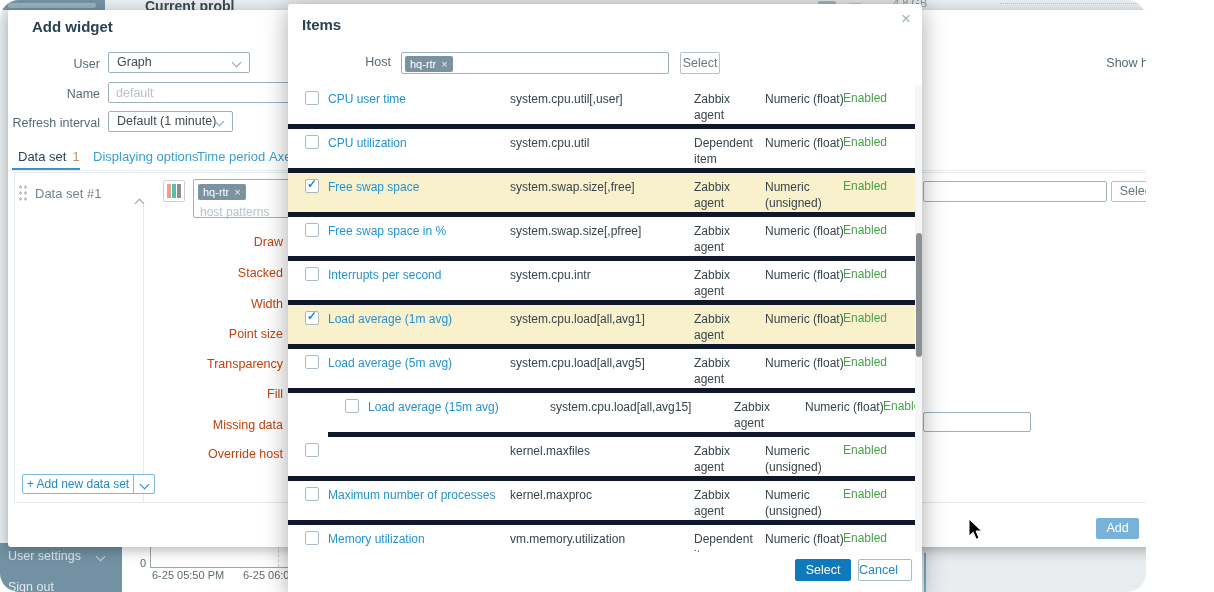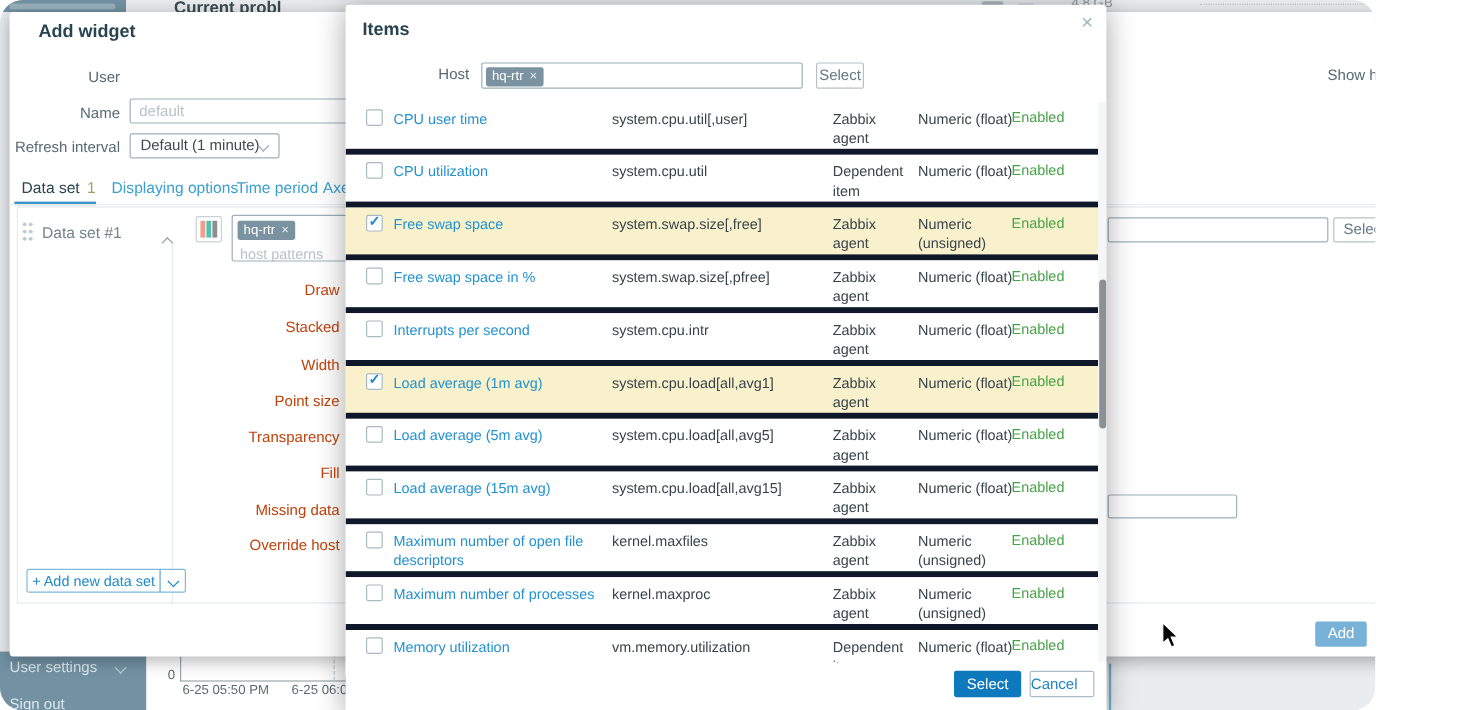--- a/index.html
+++ b/index.html
@@ -133,20 +133,24 @@
     <div class="dlg-title">Add widget</div>
     <div class="dlg-help">?</div>
     <div class="dlg-close">×</div>
 
     <div class="show-header-label">Show header</div>
     <div class="checkbox" style="left:1178px;top:44px;">
         <span class="mark">✓</span>
       </div>
 
     <div class="fld-label" style="left:-8px;top:47px;">User</div>
+    <div class="selectbox" style="left:100px;top:42px;width:142px;height:21px;">
+      <span>Graph</span>
+      <span class="chev down" style="left:124px;"></span>
+    </div>
 
     <div class="fld-label" style="left:-8px;top:77px;">Name</div>
     <input class="textinput" style="left: 100px; top: 72px; width: 500px; height: 21px;" placeholder="default">
 
     <div class="fld-label" style="left:-8px;top:106px;">Refresh interval</div>
     <div class="selectbox" style="left:100px;top:101px;width:125px;height:21px;">
       <span>Default (1 minute)</span>
       <span class="chev down" style="left:107px;"></span>
     </div>
 
@@ -263,31 +267,30 @@
           <span class="status">Enabled</span>
         </div>
         <div class="item-row" style="top: 345px;">
           <div class="checkbox" style="left: 17px; top: 6px; position: absolute;"></div>
           <span class="name">Load average (5m avg)</span>
           <span class="key">system.cpu.load[all,avg5]</span>
           <span class="type">Zabbix agent</span>
           <span class="vtype">Numeric (float)</span>
           <span class="status">Enabled</span>
         </div>
-        <div class="item-row" style="top: 389px;">
+        <div class="item-row" style="top: 389px; margin-left: 40px;">
           <div class="checkbox" style="left: 17px; top: 6px; position: absolute;"></div>
           <span class="name">Load average (15m avg)</span>
           <span class="key">system.cpu.load[all,avg15]</span>
           <span class="type">Zabbix agent</span>
           <span class="vtype">Numeric (float)</span>
           <span class="status">Enabled</span>
         </div>
         <div class="item-row" style="top: 433px;">
           <div class="checkbox" style="left: 17px; top: 6px; position: absolute;"></div>
-          <span class="name">Maximum number of open file descriptors</span>
           <span class="key">kernel.maxfiles</span>
           <span class="type">Zabbix agent</span>
           <span class="vtype">Numeric (unsigned)</span>
           <span class="status">Enabled</span>
         </div>
         <div class="item-row" style="top: 477px;">
           <div class="checkbox" style="left: 17px; top: 6px; position: absolute;"></div>
           <span class="name">Maximum number of processes</span>
           <span class="key">kernel.maxproc</span>
           <span class="type">Zabbix agent</span>

